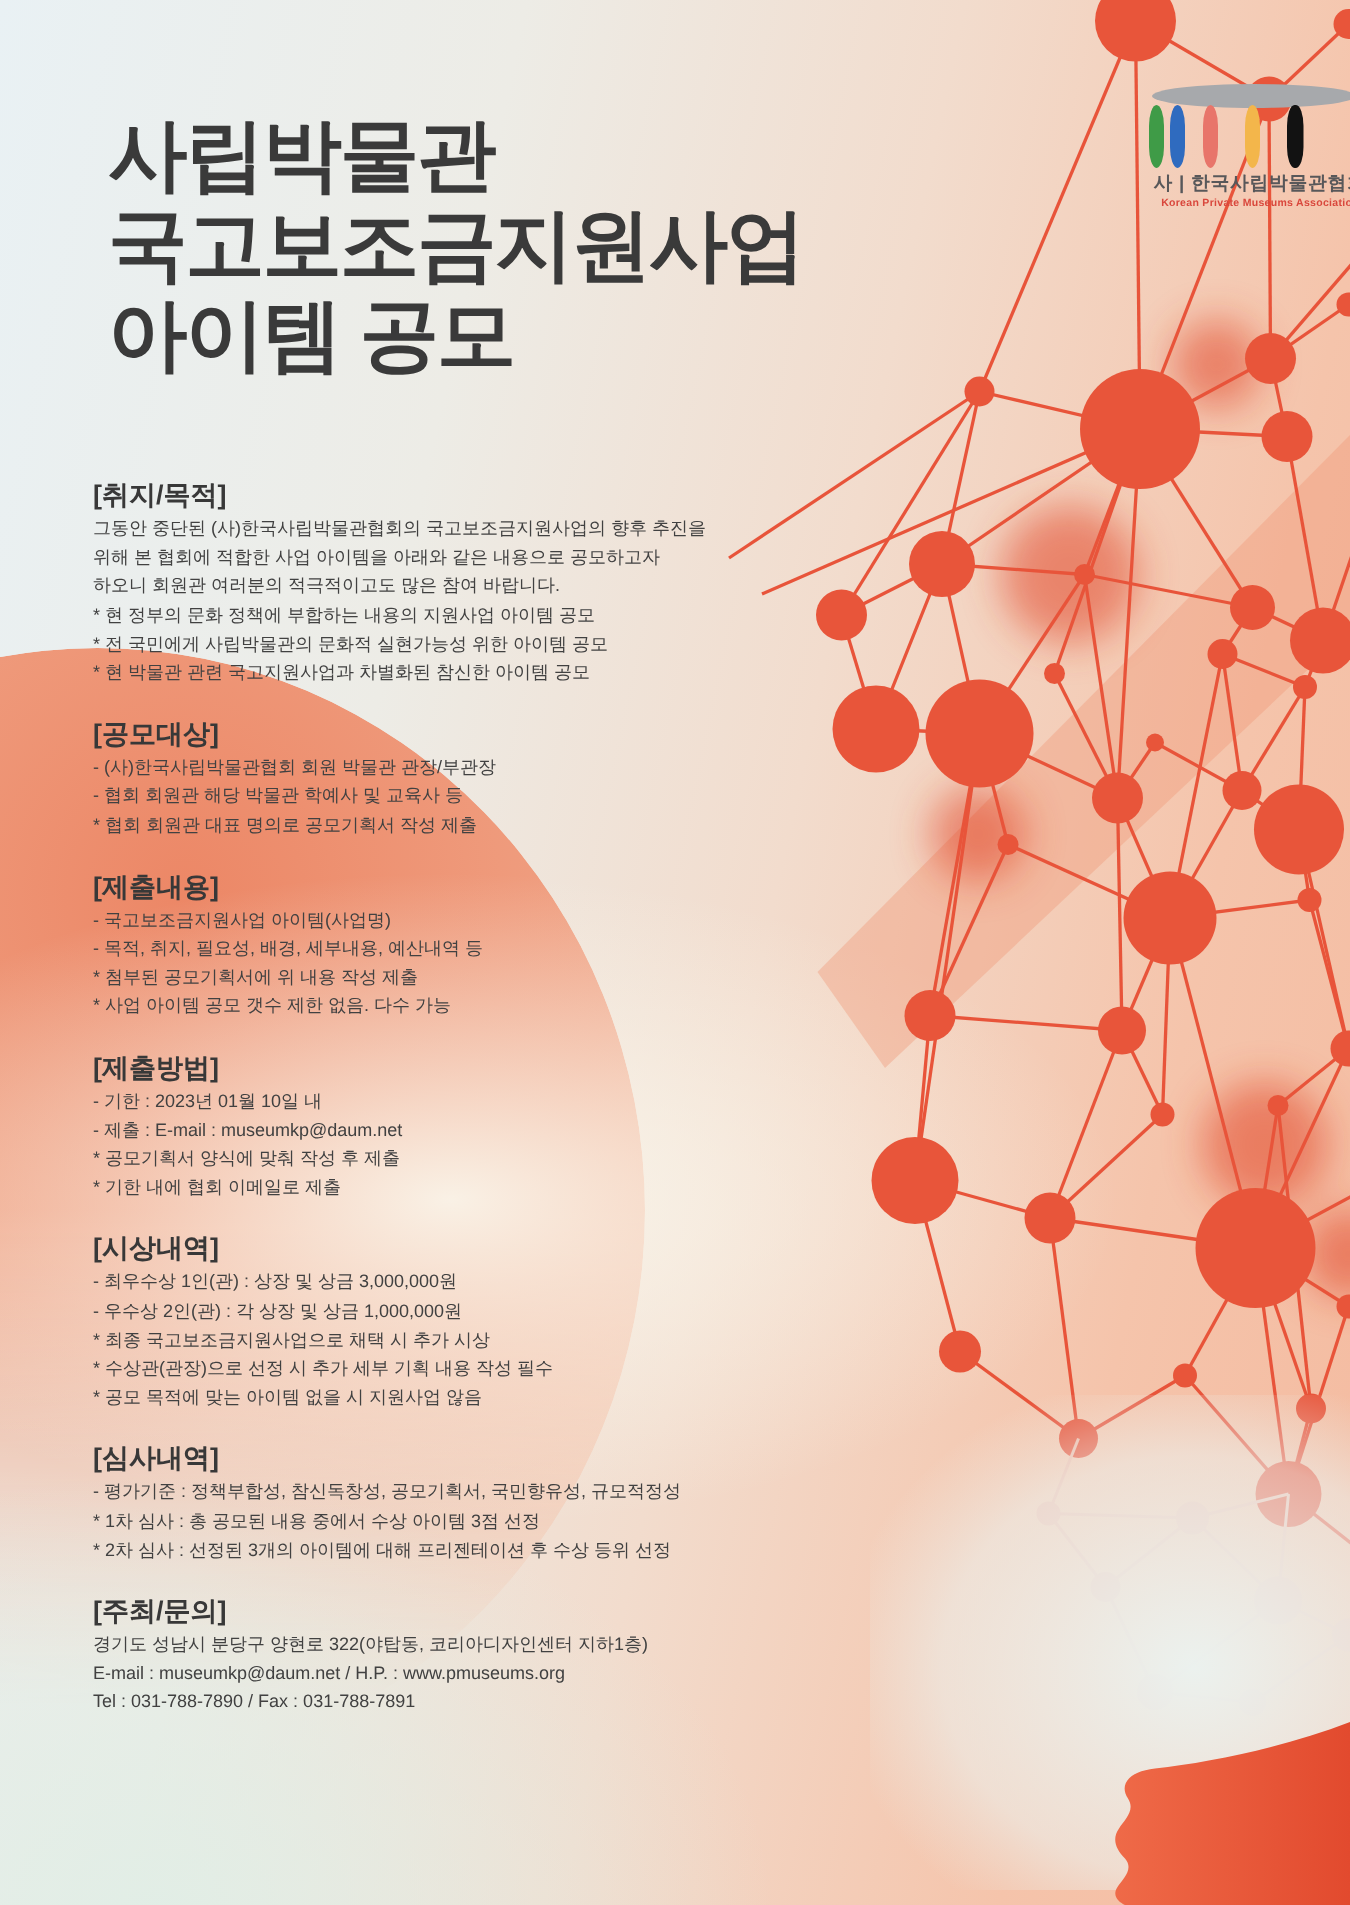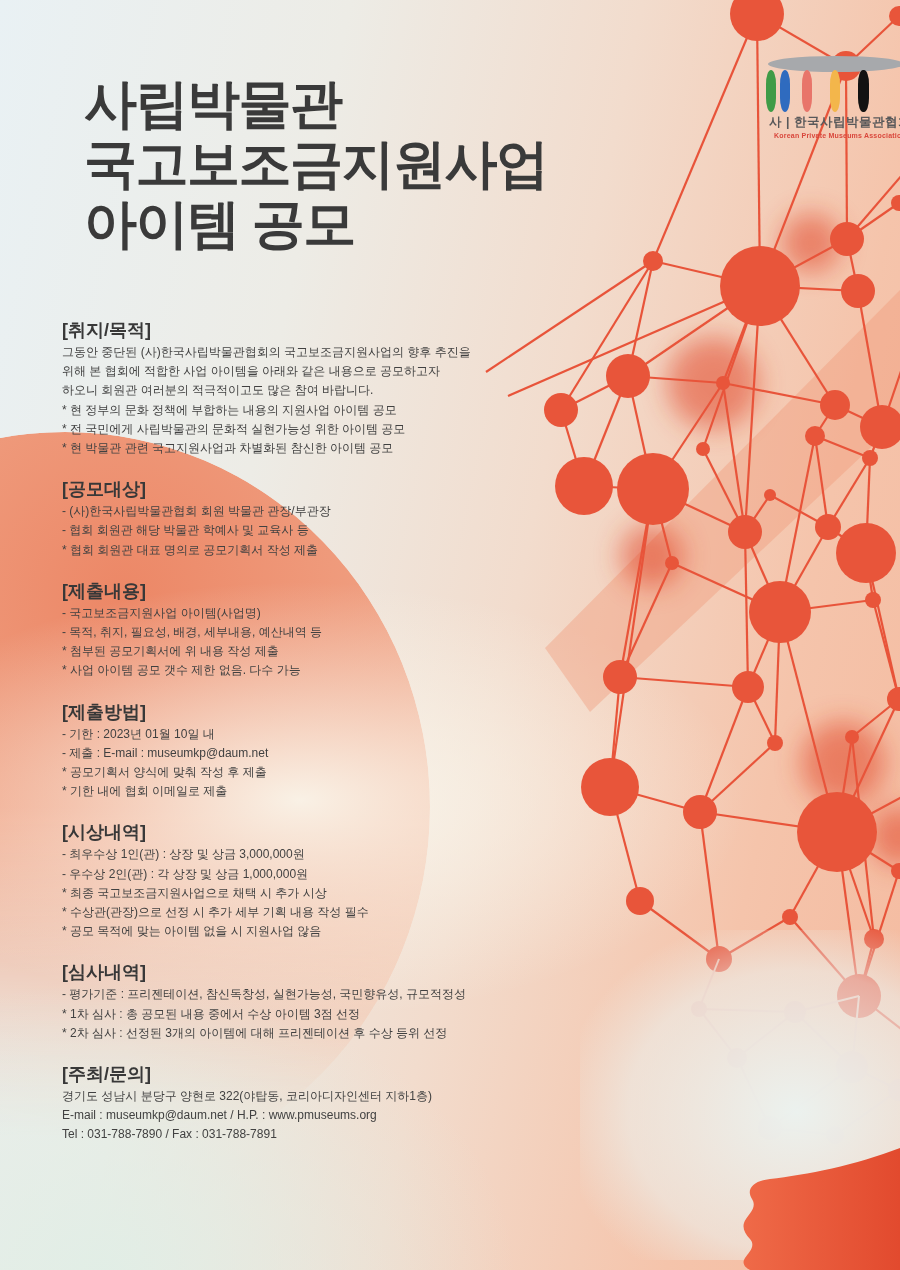--- a/index.html
+++ b/index.html
@@ -38,21 +38,21 @@
   .logo-bars{position:relative;height:62px;}
   .logo-bar{position:absolute;top:18px;width:10px;height:42px;border-radius:5px/14px;}
   .bar-green{left:12px;background:#3f9b47;}
   .bar-blue{left:26px;background:#2f6bbf;}
   .bar-coral{left:48px;background:#e8756a;}
   .bar-yellow{left:76px;background:#f3b64b;}
   .bar-black{left:104px;width:11px;background:#121212;}
   .logo-kr{font-size:12.5px;font-weight:700;color:#58585a;letter-spacing:0.5px;white-space:nowrap;margin-left:-24px;width:220px;}
   .logo-en{font-size:7px;font-weight:700;color:#d9473c;letter-spacing:0.2px;white-space:nowrap;margin-left:-24px;width:220px;margin-top:1px;}
   
-  .title{position:absolute;left:84px;top:74px;margin:0;color:#3a3a3a;font-size:53px;line-height:60px;font-weight:800;letter-spacing:-1.5px;}
+  .title{position:absolute;left:72px;top:74px;margin:0;color:#3a3a3a;font-size:53px;line-height:60px;font-weight:800;letter-spacing:-1.5px;}
   
   .content{position:absolute;left:62px;top:319px;width:540px;color:#414141;}
   .sec{margin-bottom:20px;}
   .sec-h{font-size:18px;font-weight:800;line-height:22px;margin-bottom:2px;color:#383838;}
   .sec-line{font-size:12px;font-weight:500;line-height:19.2px;white-space:nowrap;}
 </style>
 </head>
 <body>
 
 <div class="poster">
@@ -309,21 +309,21 @@
       <div class="sec-h">[시상내역]</div>
       <div class="sec-line">- 최우수상 1인(관) : 상장 및 상금 3,000,000원</div>
       <div class="sec-line">- 우수상 2인(관) : 각 상장 및 상금 1,000,000원</div>
       <div class="sec-line">* 최종 국고보조금지원사업으로 채택 시 추가 시상</div>
       <div class="sec-line">* 수상관(관장)으로 선정 시 추가 세부 기획 내용 작성 필수</div>
       <div class="sec-line">* 공모 목적에 맞는 아이템 없을 시 지원사업 않음</div>
     </section>
 
     <section class="sec">
       <div class="sec-h">[심사내역]</div>
-      <div class="sec-line">- 평가기준 : 프리젠테이션, 참신독창성, 실현가능성, 국민향유성, 규모적정성</div>
+      <div class="sec-line">- 평가기준 : 정책부합성, 참신독창성, 공모기획서, 국민향유성, 규모적정성</div>
       <div class="sec-line">* 1차 심사 : 총 공모된 내용 중에서 수상 아이템 3점 선정</div>
       <div class="sec-line">* 2차 심사 : 선정된 3개의 아이템에 대해 프리젠테이션 후 수상 등위 선정</div>
     </section>
 
     <section class="sec">
       <div class="sec-h">[주최/문의]</div>
       <div class="sec-line">경기도 성남시 분당구 양현로 322(야탑동, 코리아디자인센터 지하1층)</div>
       <div class="sec-line">E-mail : museumkp@daum.net / H.P. : www.pmuseums.org</div>
       <div class="sec-line">Tel : 031-788-7890 / Fax : 031-788-7891</div>
     </section>

